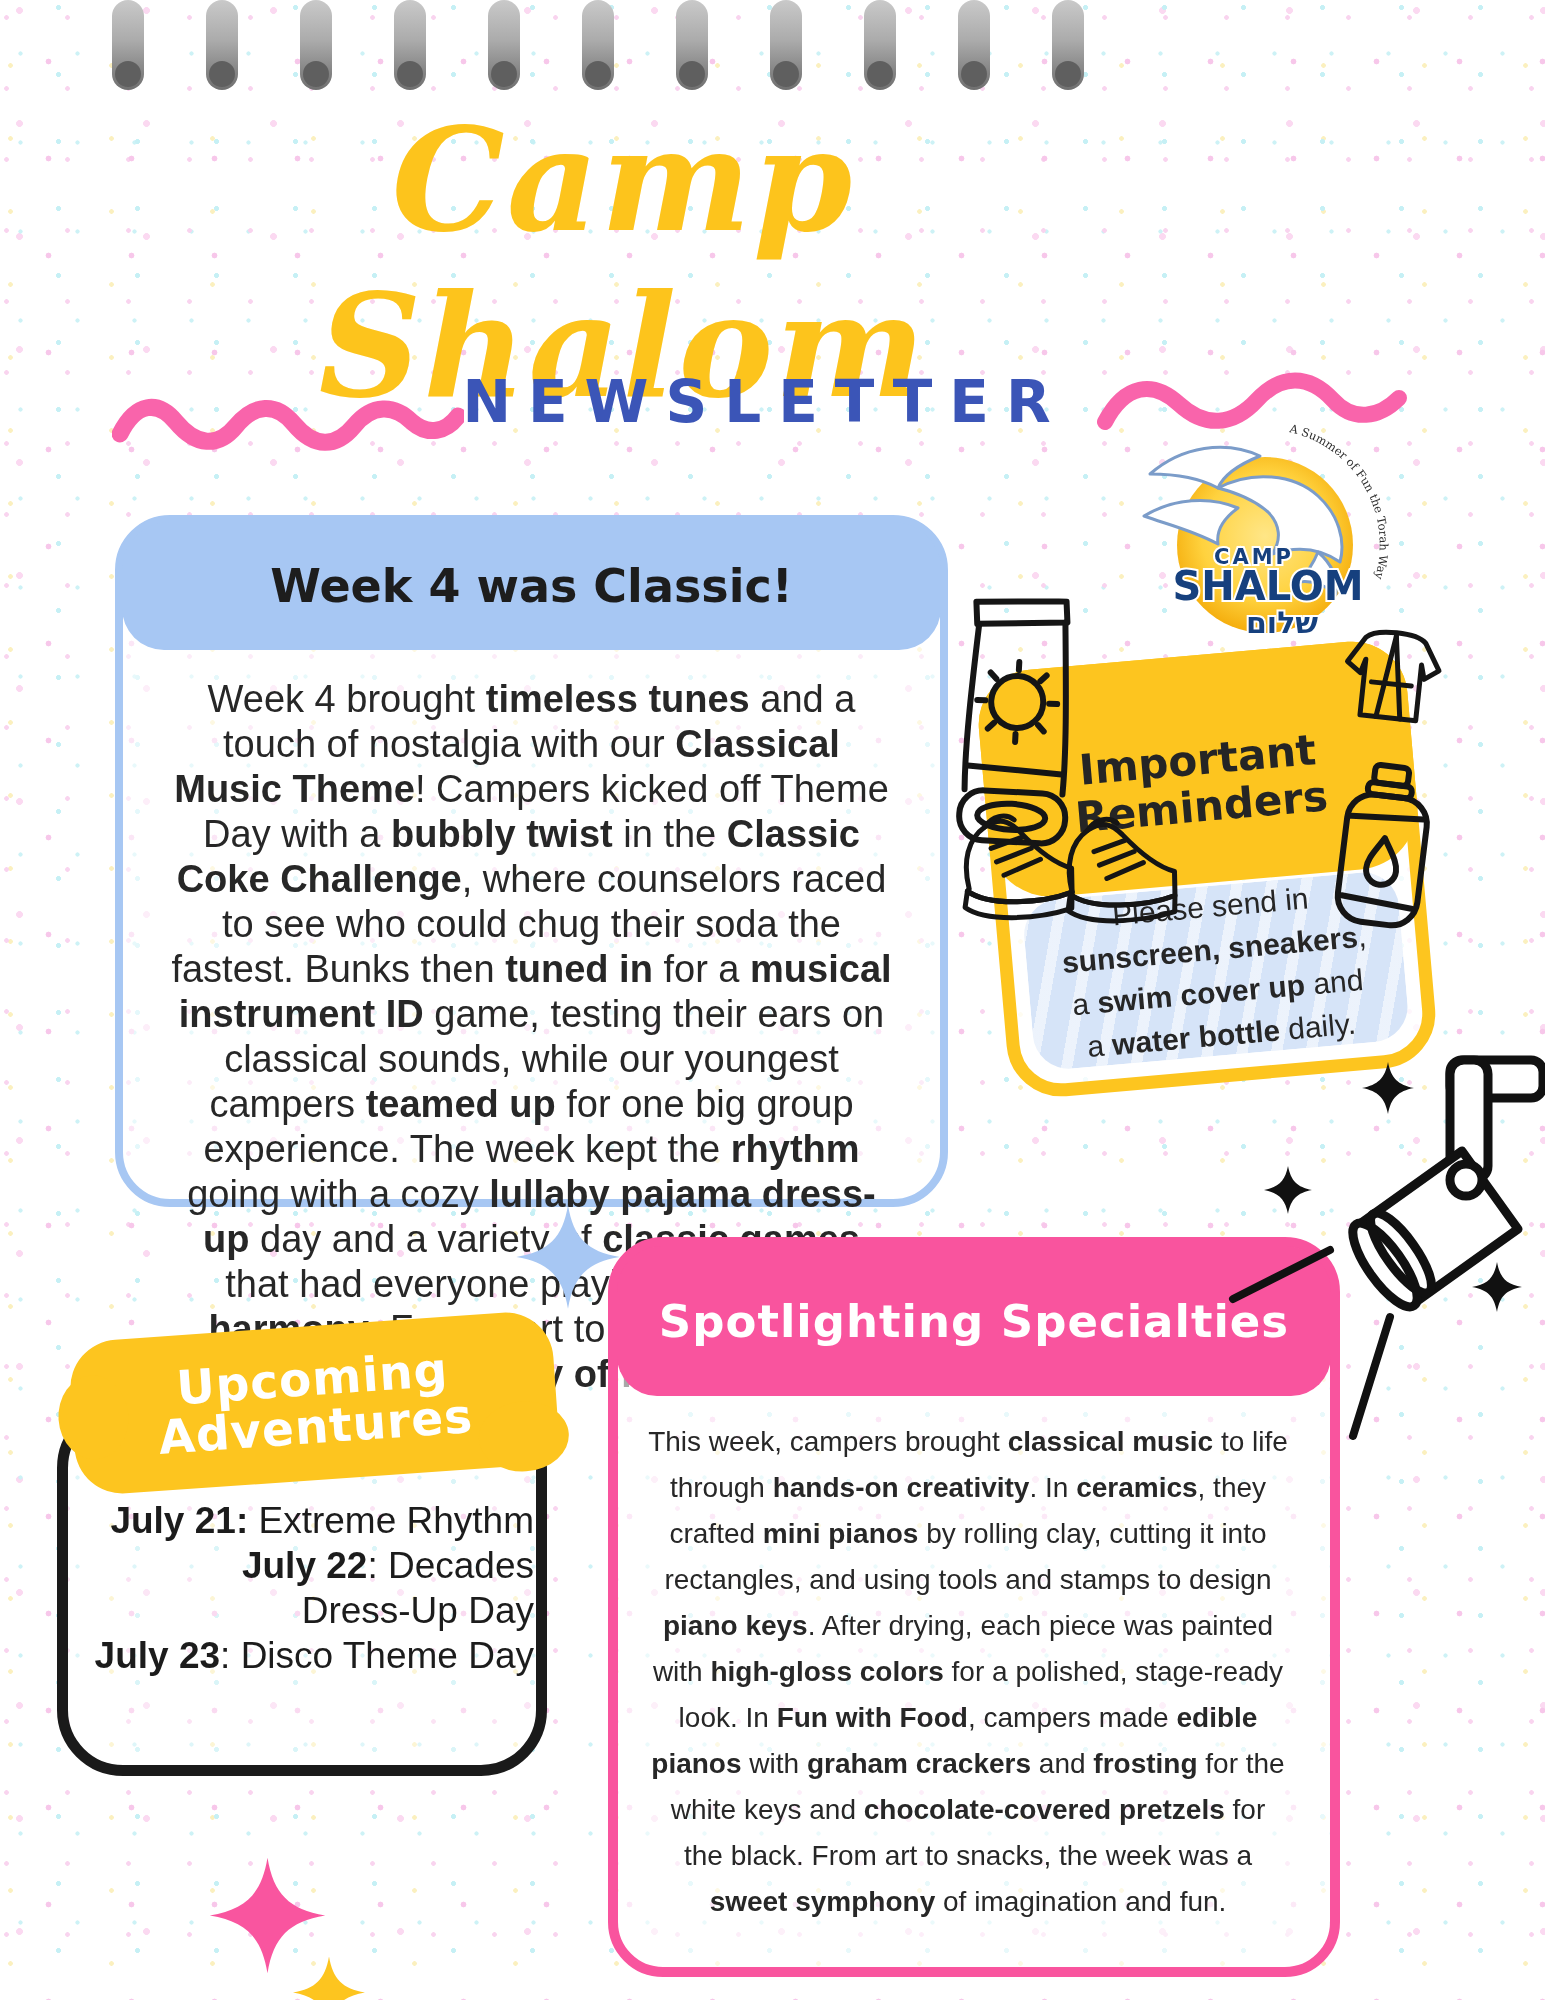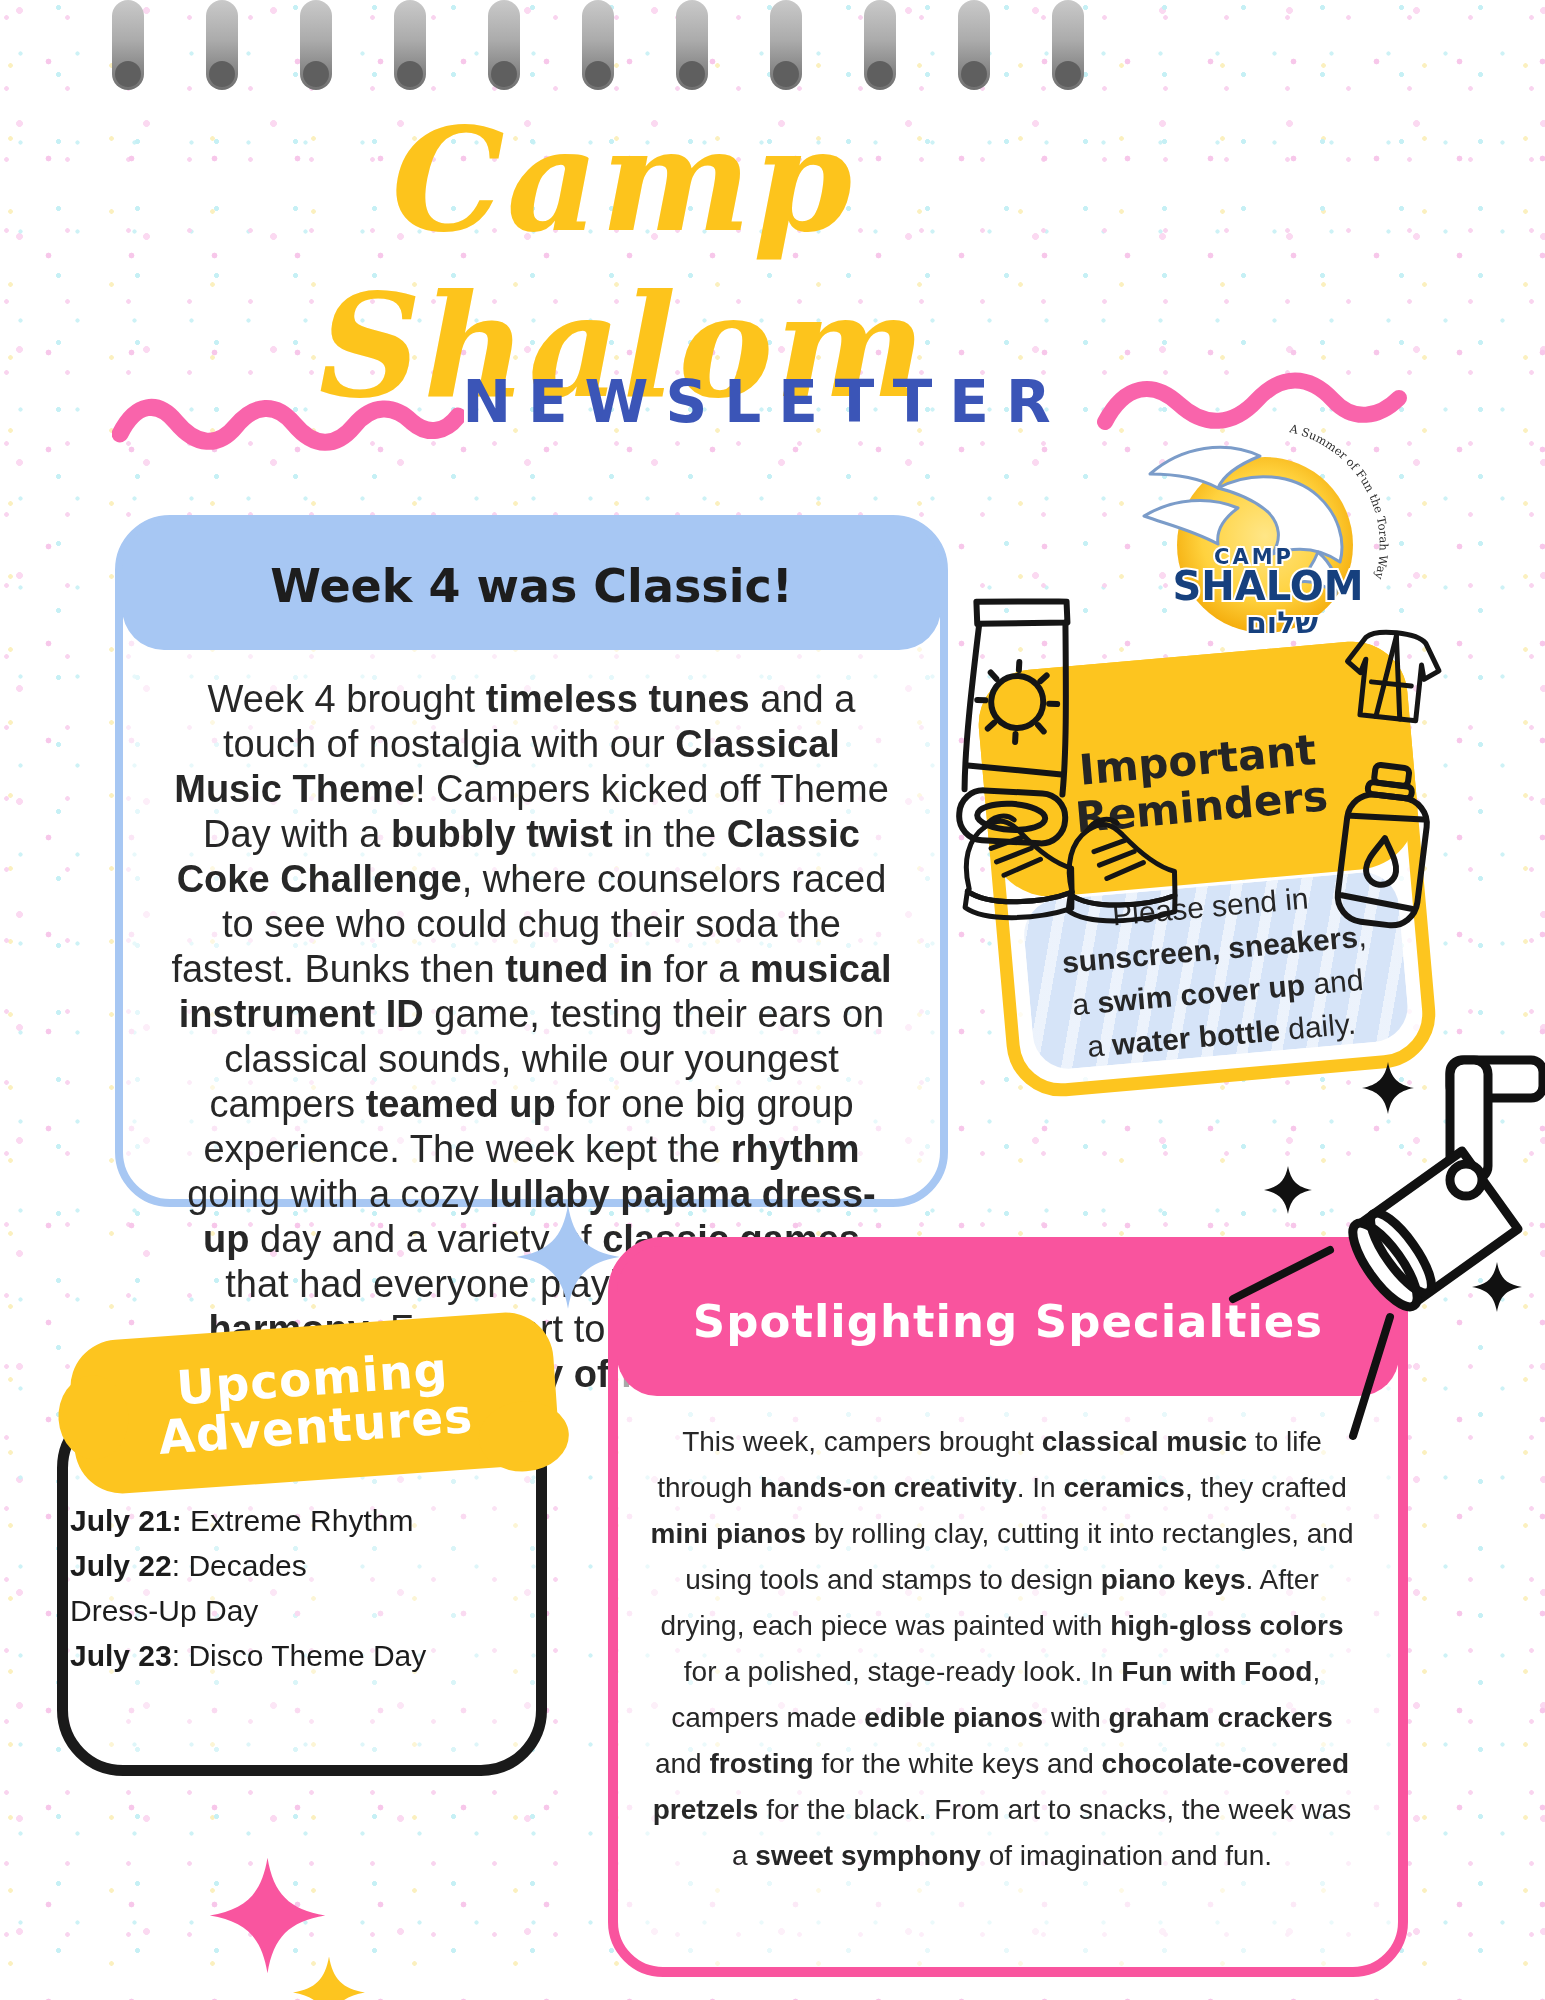--- a/index.html
+++ b/index.html
@@ -52,37 +52,37 @@
     border-radius:55px;background:rgba(255,255,255,.78);transform:rotate(-5deg);}
   .rem-head{position:absolute;left:-13px;right:-13px;top:-13px;height:228px;background:var(--accent_yellow);
     border-radius:55px 55px 62px 62px;display:flex;flex-direction:column;align-items:center;justify-content:center;padding-top:28px;box-sizing:border-box;}
   .rem-head h2{margin:0;font-family:"DejaVu Sans",sans-serif;font-weight:800;font-size:42px;line-height:47px;color:#252525;}
   .rem-body{position:absolute;left:14px;right:14px;top:218px;bottom:14px;border-radius:36px;
     background:repeating-linear-gradient(105deg,rgba(255,255,255,.55) 0 11px,rgba(255,255,255,0) 11px 34px),var(--reminder_panel_blue);
     display:flex;flex-direction:column;align-items:center;justify-content:center;
     font-size:30px;line-height:43px;color:#262626;text-align:center;}
 
   
-  .spotbox{left:608px;top:1237px;width:800px;height:740px;border:10px solid var(--box_pink);
+  .spotbox{left:608px;top:1237px;width:732px;height:740px;border:10px solid var(--box_pink);
     border-radius:55px;background:rgba(255,255,255,.6);}
   .spotbox .box-head{height:150px;margin:-1px;background:var(--box_pink);border-radius:46px 46px 40px 40px;}
   .spotbox h2{font-size:45px;color:#ffffff;letter-spacing:1px;}
   .spotbox .body{margin:0;padding:24px 42px 0 30px;text-align:center;font-size:28px;line-height:46px;color:#272727;}
 
   
   .upcoming{left:57px;top:1402px;width:490px;height:374px;border:11px solid #1a1a1a;
     border-radius:66px;background:rgba(255,255,255,.35);}
   .blob{position:absolute;left:72px;top:1326px;width:484px;height:154px;background:var(--accent_yellow);
     border-radius:48px;transform:rotate(-4deg);display:flex;flex-direction:column;align-items:center;justify-content:center;}
   .blob::before{content:"";position:absolute;left:-14px;top:34px;width:70px;height:84px;border-radius:50%;background:var(--accent_yellow);}
   .blob::after{content:"";position:absolute;right:-10px;bottom:-6px;width:90px;height:70px;border-radius:50%;background:var(--accent_yellow);}
   .blob h2{margin:0;position:relative;z-index:1;font-family:"DejaVu Sans",sans-serif;font-weight:800;
     font-size:47px;line-height:48px;color:#ffffff;letter-spacing:1px;}
-  .dates{position:absolute;left:70px;top:1498px;width:464px;text-align:left;
-    font-size:30px;line-height:45px;color:#1c1c1c;}
+  .dates{position:absolute;left:70px;top:1498px;width:464px;text-align:right;
+    font-size:37px;line-height:45px;color:#1c1c1c;}
 
   .icon{position:absolute;}
   .doodle{stroke:#151515;fill:none;stroke-linecap:round;stroke-linejoin:round;}
 </style>
 </head>
 <body>
 
 <div class="page">
 
   <div class="rings">

